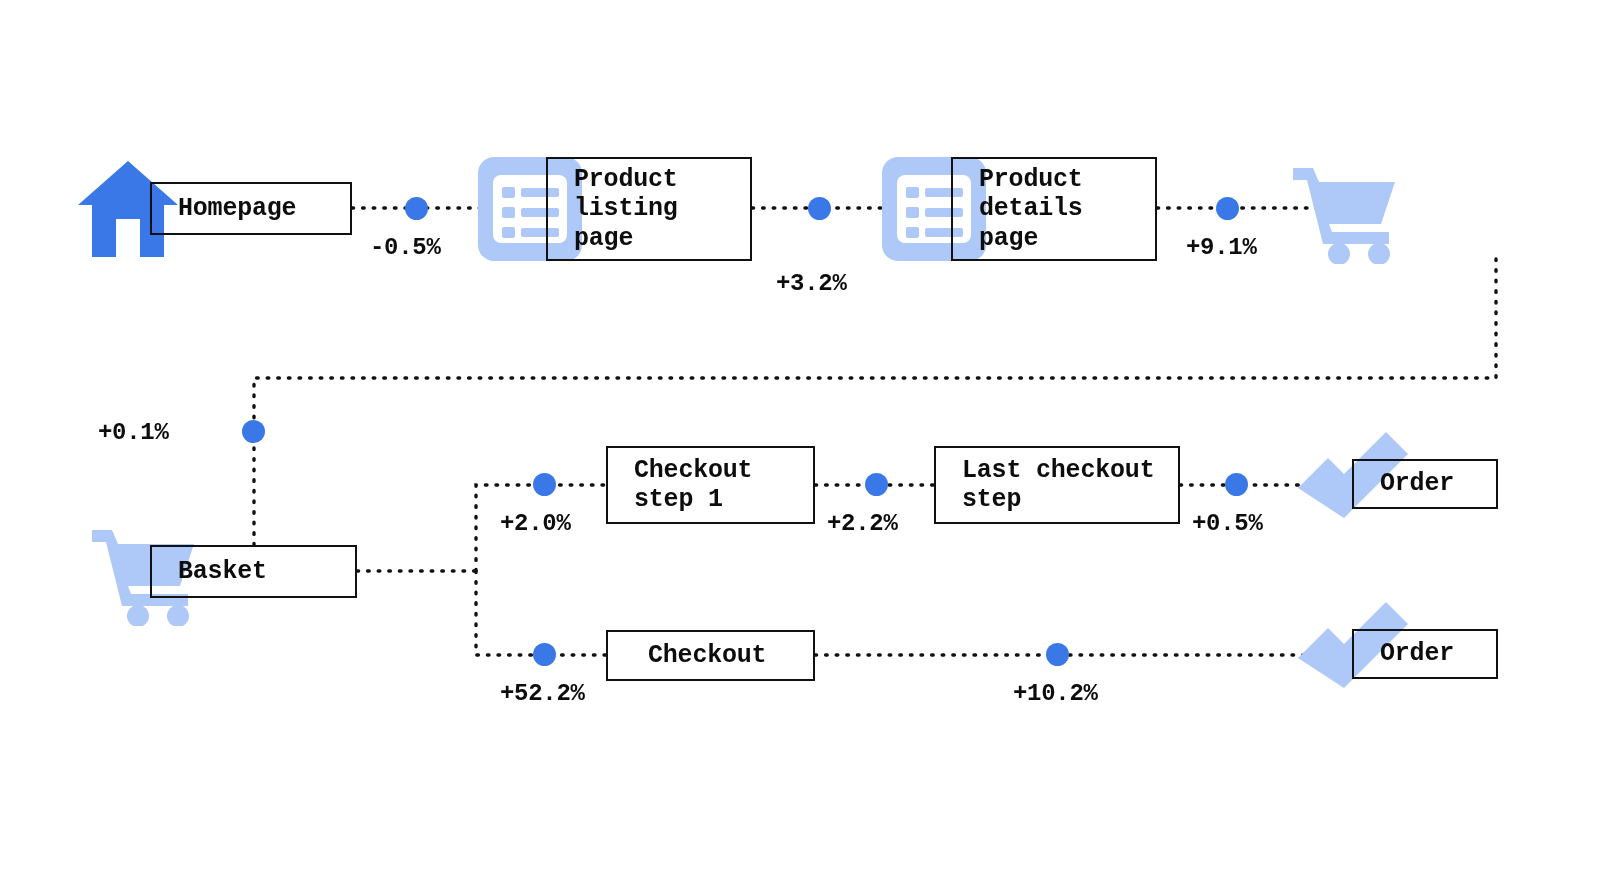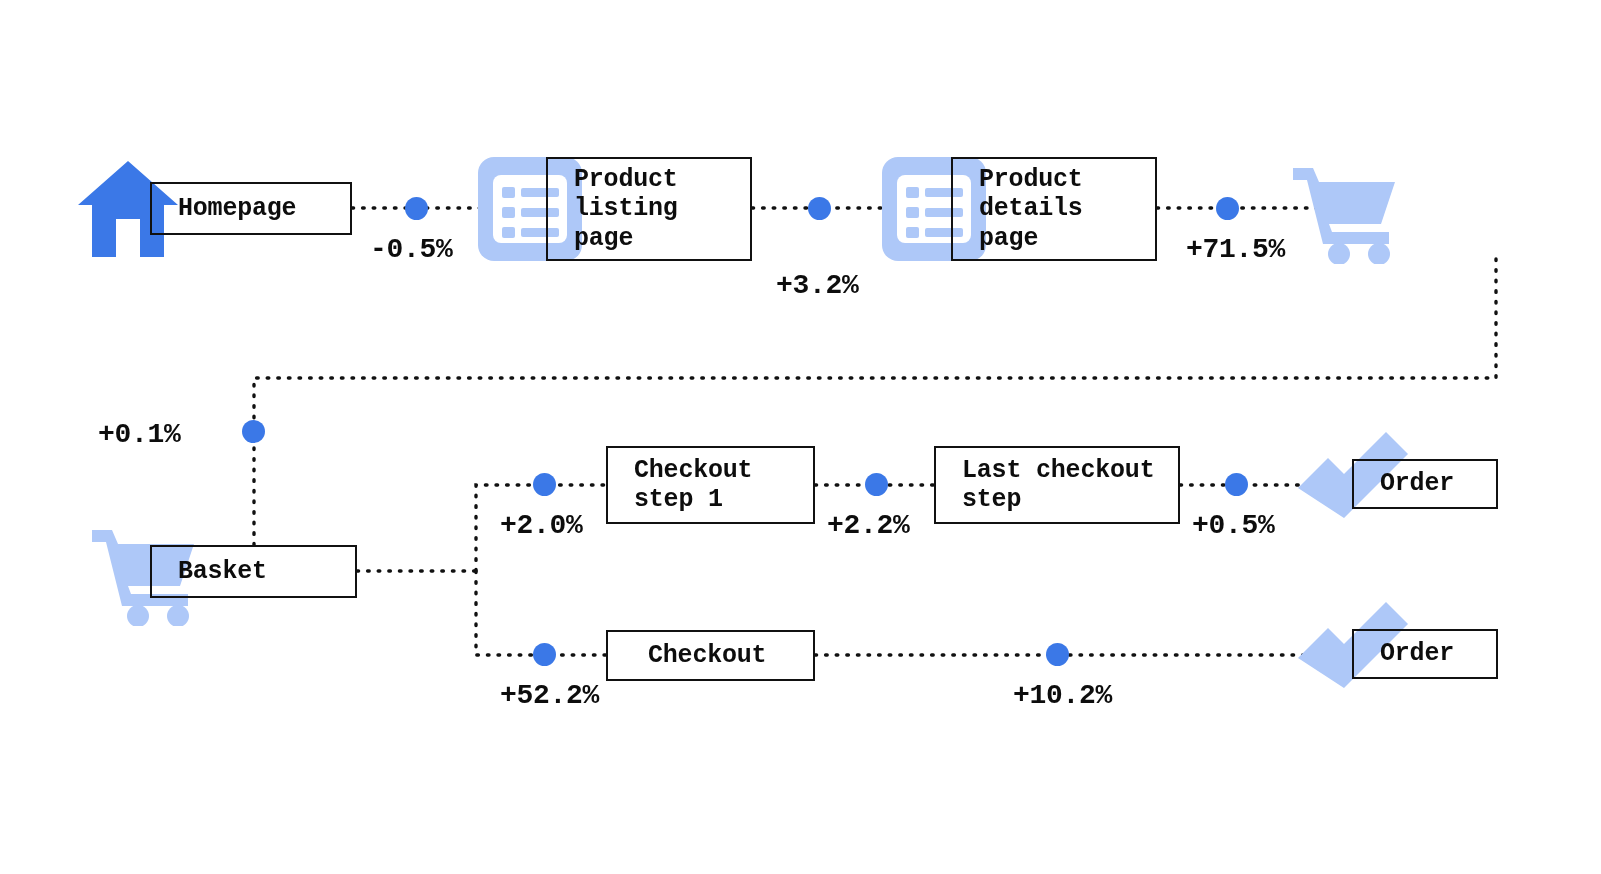--- a/index.html
+++ b/index.html
@@ -52,21 +52,21 @@
     position: absolute;
     width: 23px;
     height: 23px;
     border-radius: 50%;
     background: #3b78e7;
     z-index: 7;
   }
   
   .delta {
     position: absolute;
-    font-size: 28px;
+    font-size: 24px;
     font-weight: 700;
     color: #0d0d0d;
     letter-spacing: -0.3px;
     white-space: nowrap;
     z-index: 7;
   }
   .delta.right-align {
   }
 </style>
 </head>
@@ -200,21 +200,21 @@
   <div class="conn-dot" style="left:1216px; top:197px;"></div>
   <div class="conn-dot" style="left:242px;  top:420px;"></div>
   <div class="conn-dot" style="left:533px;  top:473px;"></div>
   <div class="conn-dot" style="left:865px;  top:473px;"></div>
   <div class="conn-dot" style="left:1225px; top:473px;"></div>
   <div class="conn-dot" style="left:533px;  top:643px;"></div>
   <div class="conn-dot" style="left:1046px; top:643px;"></div>
 
   <div class="delta" style="left:370px;  top:234px;">-0.5%</div>
   <div class="delta" style="left:776px;  top:234px;margin-top:36px;">+3.2%</div>
-  <div class="delta" style="left:1186px; top:234px;">+71.5%</div>
+  <div class="delta" style="left:1186px; top:234px;">+9.1%</div>
   <div class="delta right-align" style="left:98px; top:419px; width:120px;">+0.1%</div>
   <div class="delta" style="left:500px;  top:510px;text-align:right;">+2.0%</div>
   <div class="delta" style="left:798px;  top:510px;margin-left:29px;">+2.2%</div>
   <div class="delta" style="left:1192px; top:510px;">+0.5%</div>
   <div class="delta" style="left:500px;  top:680px;">+52.2%</div>
   <div class="delta" style="left:1013px; top:680px;">+10.2%</div>
 
 </div>
 
 </body></html>

